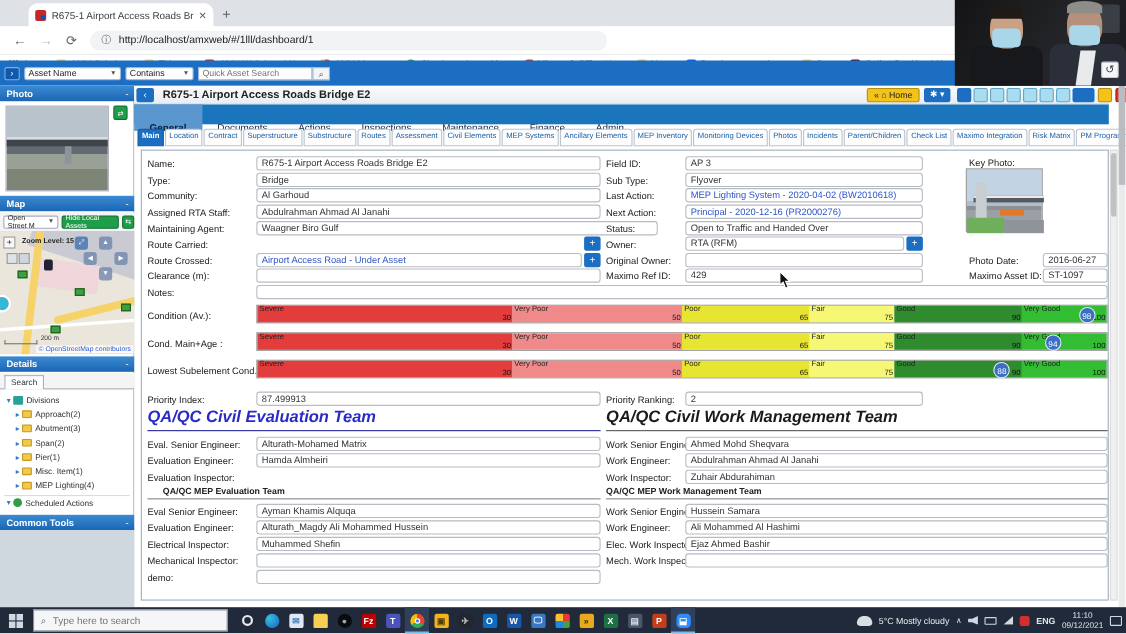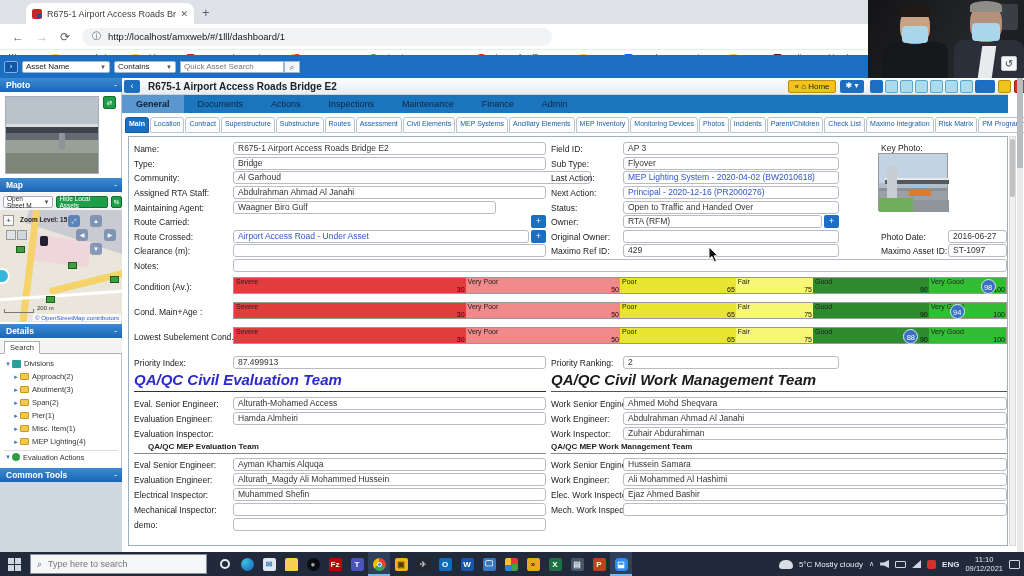--- a/index.html
+++ b/index.html
@@ -29,21 +29,21 @@
   .phead{position:absolute;left:0;width:122px;height:14px;background:linear-gradient(#3b8ad2,#1b66b5);color:#fff;font-size:8.5px;font-weight:bold;line-height:14px;padding-left:6px}
   .phead .min{position:absolute;right:5px;top:0;font-weight:normal}
   .greenbtn{background:#1f9e4a;border:1px solid #117030;color:#fff;border-radius:2px;font-size:6.5px;display:flex;align-items:center;justify-content:center}
   .treerow{position:absolute;left:0;width:118px;height:13px;display:flex;align-items:center;font-size:7.5px;color:#333;white-space:nowrap}
   .tarrow{color:#3a7abf;font-size:7px;width:8px;text-align:center}
   .tfold{width:9px;height:7px;background:#f2c94c;border:1px solid #c79a1e;border-radius:1px;margin-right:3px}
   
   .titlebar{position:absolute;left:122px;top:78px;width:886px;height:17px;background:linear-gradient(#fbfcfd,#e9edf2);border-bottom:1px solid #cdd3da}
   .backbtn{position:absolute;left:2px;top:2px;width:16px;height:13px;background:#1b6ec2;border-radius:2px;color:#fff;font-size:9px;line-height:12px;text-align:center}
   .maintabs{position:absolute;left:122px;top:95px;width:886px;height:18px;background:#1b75bc;display:flex}
-  .mt{font-size:9px;color:#0c2544;line-height:18px;padding:0 14px;white-space:nowrap}
+  .mt{font-size:9px;color:#0c2544;line-height:18px;padding:12px 14px;white-space:nowrap}
   .mt.active{background:#5b97cf;color:#081d38;font-weight:bold}
   .subtabs{position:absolute;left:125px;top:117px;height:16px;display:flex;gap:1px}
   .st{font-size:7px;color:#1b5fa8;border:1px solid #b9c4ce;border-radius:3px 3px 0 0;background:#fdfdfd;padding:2px 3px;white-space:nowrap}
   .st.active{background:#1b6ec2;color:#fff;border-color:#15599e;font-weight:bold}
   .formpanel{position:absolute;left:128px;top:136px;width:880px;height:410px;background:#fff;border:1px solid #9fb0bd}
   .lbl{position:absolute;font-size:8.5px;color:#222;white-space:nowrap}
   .fld{position:absolute;height:13px;border:1px solid #b7bcc4;border-radius:3px;background:#fff;font-size:8.5px;line-height:11px;color:#333;padding:0 4px;white-space:nowrap;overflow:hidden}
   .lnk{color:#2f55c9}
   .plus{position:absolute;width:15px;height:13px;background:#1b6ec2;border-radius:2px;color:#fff;font-size:9px;line-height:12px;text-align:center}
   .cbar{position:absolute;left:104px;width:774px;height:17px;display:flex;border:1px solid #999}
@@ -248,21 +248,21 @@
         <span>Misc. Item(1)</span>
       </div>
     <div class="treerow" style="top:357px;left:12px">
         <span class="tarrow">▸</span>
         <span class="tfold"></span>
         <span>MEP Lighting(4)</span>
       </div>
     <div class="treerow" style="top:372px;left:4px;border-top:1px solid #d7dde2;width:114px">
       <span class="tarrow">▾</span>
       <span style="width:8px;height:8px;background:#2e9e44;border-radius:50%;margin-right:3px"></span>
-      <span>Evaluation Actions</span>
+      <span>Scheduled Actions</span>
     </div>
     <div class="phead" style="top:390px"><span>Common Tools</span><span class="min">-</span></div>
     <div style="position:absolute;left:0;top:404px;width:122px;height:70px;background:#cfd7df"></div>
   </div>
 
   <div class="titlebar">
     <div class="backbtn">‹</div>
     <div style="position:absolute;left:26px;top:3px;font-size:10px;font-weight:bold;color:#222">R675-1 Airport Access Roads Bridge E2</div>
     <div style="position:absolute;left:666px;top:2px;width:48px;height:13px;background:#f3c21b;border:1px solid #b78f0a;border-radius:2px;font-size:8px;line-height:11px;text-align:center;color:#222"><span>« ⌂ Home</span></div>
     <div style="position:absolute;left:718px;top:2px;width:24px;height:13px;background:#1b6ec2;border-radius:2px;color:#fff;font-size:8px;line-height:12px;text-align:center">✱ ▾</div>
@@ -311,25 +311,25 @@
     <div class="st">PM Programme</div>
   </div>
 
   <div class="formpanel">
 
     <div class="lbl" style="left:5px;top:7px">Name:</div>
     <div class="fld" style="left:104px;top:5px;width:313px">R675-1 Airport Access Roads Bridge E2</div>
     <div class="lbl" style="left:5px;top:22px">Type:</div>
     <div class="fld" style="left:104px;top:20px;width:313px">Bridge</div>
     <div class="lbl" style="left:5px;top:36px">Community:</div>
-    <div class="fld" style="left:104px;top:34px;width:358px">Al Garhoud</div>
+    <div class="fld" style="left:104px;top:34px;width:313px">Al Garhoud</div>
     <div class="lbl" style="left:5px;top:51px">Assigned RTA Staff:</div>
     <div class="fld" style="left:104px;top:49px;width:313px">Abdulrahman Ahmad Al Janahi</div>
     <div class="lbl" style="left:5px;top:66px">Maintaining Agent:</div>
-    <div class="fld" style="left:104px;top:64px;width:263px">Waagner Biro Gulf</div>
+    <div class="fld" style="left:104px;top:64px;width:365px">Waagner Biro Gulf</div>
     <div class="lbl" style="left:5px;top:80px">Route Carried:</div>
     <div class="plus" style="left:402px;top:78px">+</div>
     <div class="lbl" style="left:5px;top:95px">Route Crossed:</div>
     <div class="fld lnk" style="left:104px;top:93px;width:296px">Airport Access Road - Under Asset</div>
     <div class="plus" style="left:402px;top:93px">+</div>
     <div class="lbl" style="left:5px;top:109px">Clearance (m):</div>
     <div class="fld" style="left:104px;top:107px;width:313px"></div>
     <div class="lbl" style="left:5px;top:124px">Notes:</div>
     <div class="fld" style="left:104px;top:122px;width:774px"></div>
 
@@ -453,21 +453,21 @@
     <div class="fld" style="left:104px;top:219px;width:313px">87.499913</div>
     <div class="lbl" style="left:422px;top:221px">Priority Ranking:</div>
     <div class="fld" style="left:494px;top:219px;width:216px">2</div>
 
     <div class="secthead" style="left:422px;top:234px;color:#1a1a1a">QA/QC Civil Work Management Team</div>
     <div class="secthead" style="left:5px;top:234px;color:#2a2ac8">QA/QC Civil Evaluation Team</div>
     <div style="position:absolute;left:5px;top:254px;width:412px;border-bottom:1.5px solid #24249a"></div>
     <div style="position:absolute;left:422px;top:254px;width:456px;border-bottom:1.5px solid #555"></div>
 
     <div class="lbl" style="left:5px;top:262px">Eval. Senior Engineer:</div>
-    <div class="fld" style="left:104px;top:260px;width:313px">Alturath-Mohamed Access</div>
+    <div class="fld" style="left:104px;top:260px;width:313px">Alturath-Mohamed Matrix</div>
     <div class="lbl" style="left:5px;top:277px">Evaluation Engineer:</div>
     <div class="fld" style="left:104px;top:275px;width:313px">Hamda Almheiri</div>
     <div class="lbl" style="left:5px;top:292px">Evaluation Inspector:</div>
 
     <div class="lbl" style="left:422px;top:262px">Work Senior Engineer:</div>
     <div class="fld" style="left:494px;top:260px;width:384px">Ahmed Mohd Sheqvara</div>
     <div class="lbl" style="left:422px;top:277px">Work Engineer:</div>
     <div class="fld" style="left:494px;top:275px;width:384px">Abdulrahman Ahmad Al Janahi</div>
     <div class="lbl" style="left:422px;top:292px">Work Inspector:</div>
     <div class="fld" style="left:494px;top:290px;width:384px">Zuhair Abdurahiman</div>

